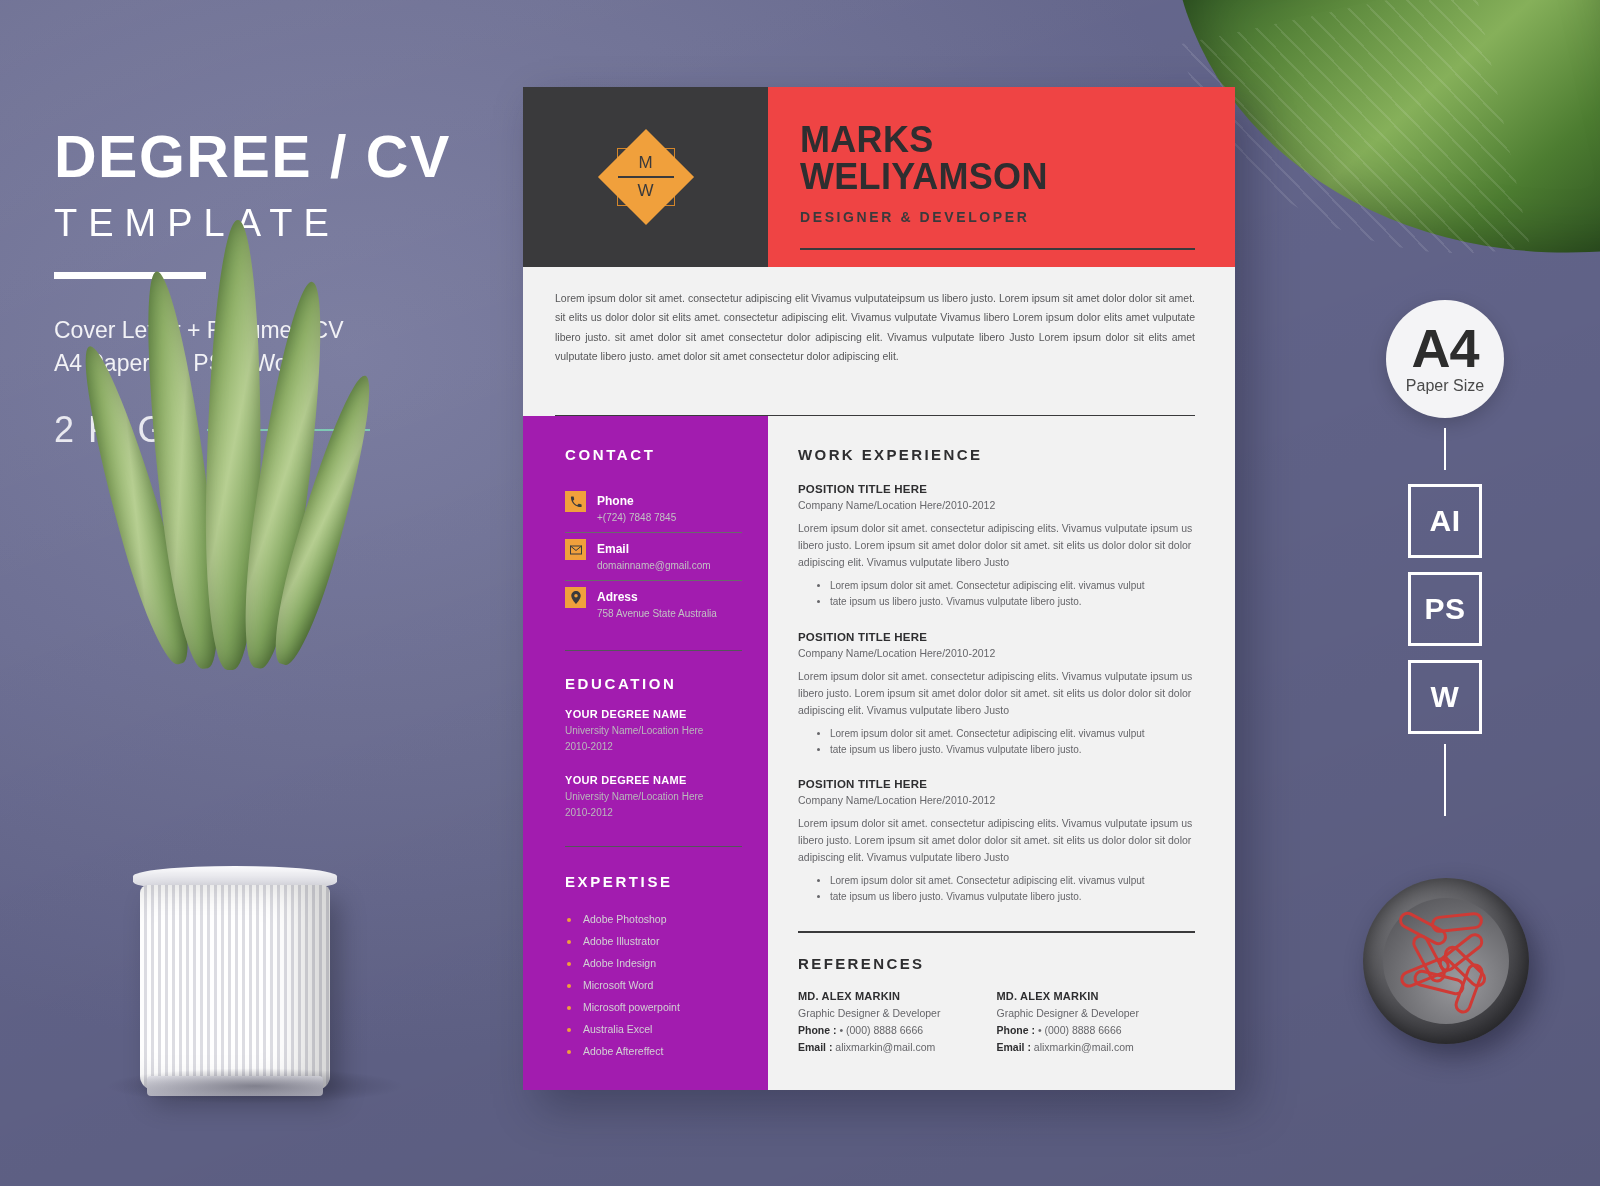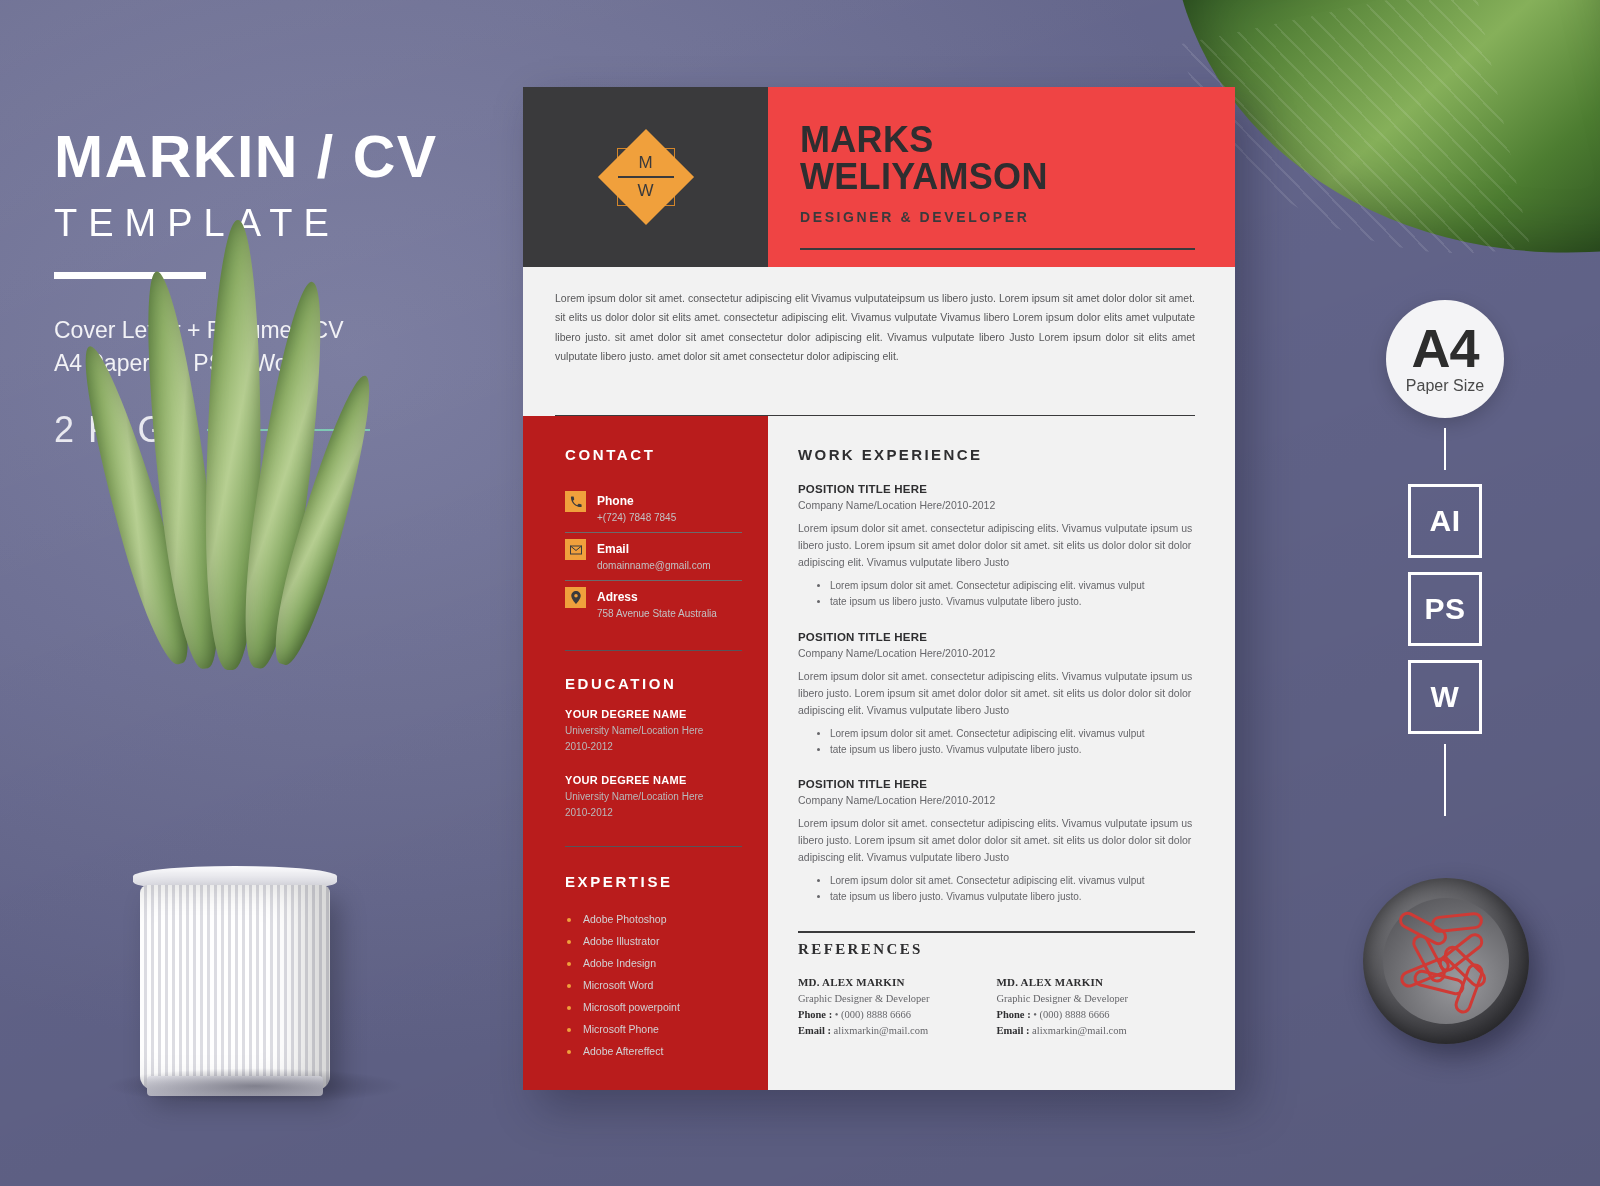--- a/index.html
+++ b/index.html
@@ -175,21 +175,21 @@
     background: #f2f2f2; padding: 22px 40px 26px 32px;
   }
   #profile-text {
     font-size: 10.5px; line-height: 1.85; color: #575759; text-align: justify;
   }
   #profile-rule { height: 1.5px; background: #3a3a3c; margin: 22px 40px 0 32px; }
 
   #page-body { flex: 1; display: flex; }
 
   
-  #sidebar { width: 245px; background: #b91c1c; padding: 30px 26px 0 42px; }
+  #sidebar { width: 245px; background: #a21caf; padding: 30px 26px 0 42px; }
   .side-h {
     font-size: 15px; font-weight: 700; color: #ffffff; letter-spacing: 2.6px;
   }
   .contact-rows { margin-top: 22px; }
   .contact-row { display: flex; align-items: flex-start; gap: 11px; padding: 6px 0 9px; }
   .ci {
     width: 21px; height: 21px; background: #f0a03c; flex: 0 0 21px;
     display: flex; align-items: center; justify-content: center;
     color: #3a3a3c; font-size: 12px; line-height: 1;
   }
@@ -218,39 +218,39 @@
     font-size: 15px; font-weight: 700; color: #2e2e30; letter-spacing: 2.4px;
   }
   .job { margin-top: 20px; }
   .job-title { font-size: 11.5px; font-weight: 700; color: #2e2e30; letter-spacing: 0.2px; }
   .job-meta { font-size: 10.5px; color: #66666a; margin-top: 4px; }
   .job-desc { font-size: 10.5px; color: #66666a; line-height: 1.62; margin-top: 9px; text-align: left; }
   .job-points { margin-top: 7px; padding-left: 32px; }
   .job-points li { font-size: 10px; color: #66666a; line-height: 1.62; }
   #main-rule { height: 1.5px; background: #3a3a3c; margin-top: 26px; }
 
-  #references { margin-top: 8px; font-family: Liberation Serif, serif; }
+  #references { margin-top: 22px; }
   #ref-grid { display: flex; gap: 0; margin-top: 18px; }
   .ref { width: 50%; }
   .ref-name { font-size: 11px; font-weight: 700; color: #2e2e30; letter-spacing: 0.2px; }
   .ref-role { font-size: 10.5px; color: #66666a; margin-top: 5px; }
   .ref-line { font-size: 10.5px; color: #66666a; margin-top: 5px; }
   .ref-line b { color: #2e2e30; }
 </style>
 </head>
 <body>
 
 <div id="bg"></div>
 <div id="bg-vignette"></div>
 
 <div id="topleaf"></div>
 <div id="topleaf-vein"></div>
 
 <div id="promo">
-  <div id="promo-title">MARKIN / CV</div>
+  <div id="promo-title">DEGREE / CV</div>
   <div id="promo-sub">TEMPLATE</div>
   <div id="promo-rule"></div>
   <div id="promo-desc">
     <div>Cover Letter + Resume / CV</div>
     <div>A4 Paper, Ai, PSD, Word</div>
   </div>
   <div id="promo-pagerow">
     <div id="promo-pages">2 PAGE</div>
     <div id="promo-pageline"></div>
   </div>
@@ -386,21 +386,21 @@
 
       <div class="hr-soft" style="margin:28px 0 26px;"></div>
 
       <div class="side-h">EXPERTISE</div>
       <ul id="skill-list">
         <li>Adobe Photoshop</li>
         <li>Adobe Illustrator</li>
         <li>Adobe Indesign</li>
         <li>Microsoft Word</li>
         <li>Microsoft powerpoint</li>
-        <li>Microsoft Phone</li>
+        <li>Australia Excel</li>
         <li>Adobe Aftereffect</li>
       </ul>
     </aside>
 
     <main id="main">
       <div class="main-h">WORK EXPERIENCE</div>
 
       <div class="job">
         <div class="job-title">POSITION TITLE HERE</div>
         <div class="job-meta">Company Name/Location Here/2010-2012</div>

